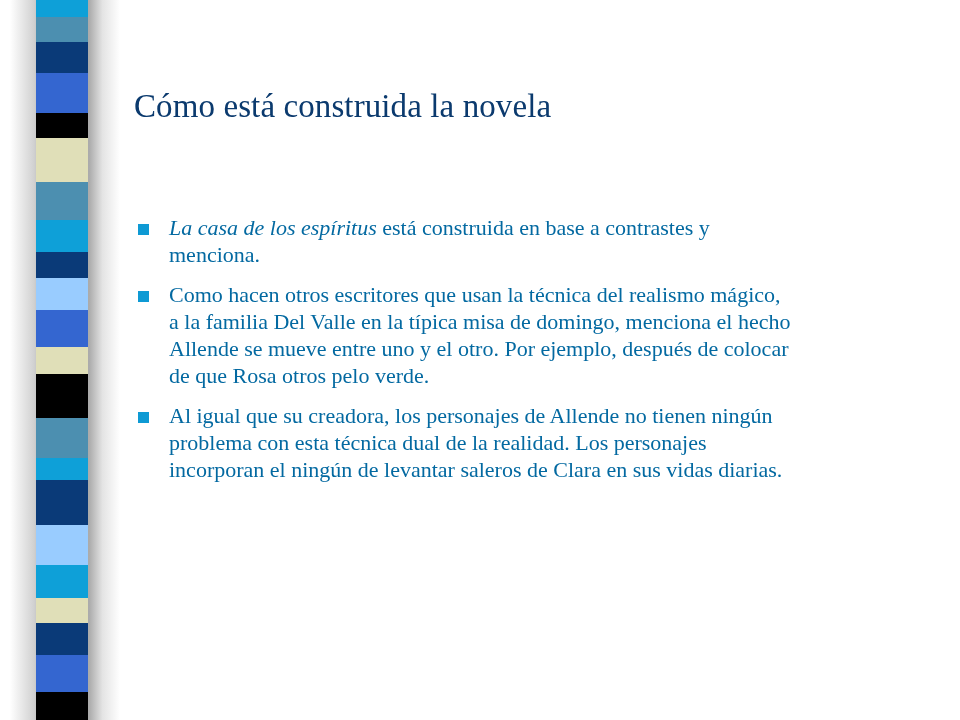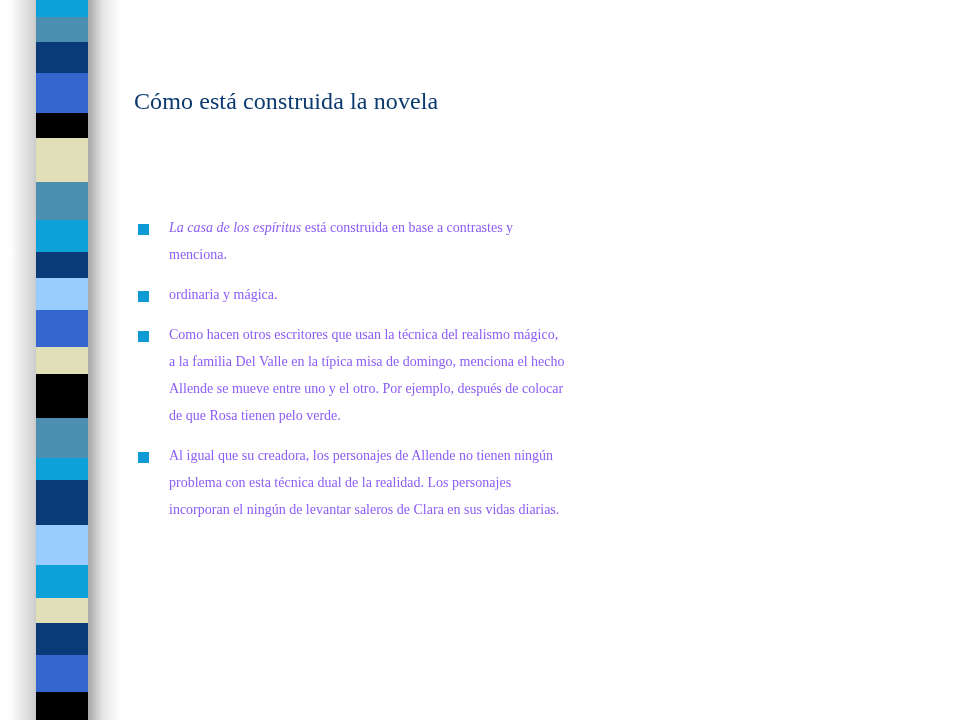--- a/index.html
+++ b/index.html
@@ -40,40 +40,40 @@
     }
     .stripe {
       position: absolute;
       left: 0;
       width: 100%;
     }
     .title {
       position: absolute;
       left: 134px;
       top: 88px;
-      font-size: 24px;
+      font-size: 33px;
       color: #0b3a6e;
       letter-spacing: 0.1px;
       white-space: nowrap;
     }
     .bullets {
       position: absolute;
       left: 134px;
       top: 214px;
       width: 790px;
       margin: 0;
       padding: 0;
       list-style: none;
     }
     .bullet {
       position: relative;
       padding-left: 35px;
-      font-size: 14px;
+      font-size: 22px;
       line-height: 27px;
-      color: #8b5cf6;
+      color: #0369a1;
       margin-bottom: 13px;
     }
     .bullet-marker {
       position: absolute;
       left: 4px;
       top: 10px;
       width: 11px;
       height: 11px;
       background: #0e9ad4;
     }
@@ -119,28 +119,27 @@
   <div class="title" style="color: rgb(11, 58, 110);">Cómo está construida la novela</div>
 
   <ul class="bullets">
     <li class="bullet">
       <span class="bullet-marker" style="background: rgb(14, 154, 212);"></span>
       <span class="line"><span class="italic">La casa de los espíritus</span><span> está construida en base a contrastes y</span></span>
       <span class="line">menciona.</span>
     </li>
     <li class="bullet">
       <span class="bullet-marker" style="background: rgb(14, 154, 212);"></span>
-      <span class="line">ordinaria y mágica.</span>
     </li>
     <li class="bullet">
       <span class="bullet-marker" style="background: rgb(14, 154, 212);"></span>
       <span class="line">Como hacen otros escritores que usan la técnica del realismo mágico,</span>
       <span class="line">a la familia Del Valle en la típica misa de domingo, menciona el hecho</span>
       <span class="line">Allende se mueve entre uno y el otro. Por ejemplo, después de colocar</span>
-      <span class="line">de que Rosa tienen pelo verde.</span>
+      <span class="line">de que Rosa otros pelo verde.</span>
     </li>
     <li class="bullet">
       <span class="bullet-marker" style="background: rgb(14, 154, 212);"></span>
       <span class="line">Al igual que su creadora, los personajes de Allende no tienen ningún</span>
       <span class="line">problema con esta técnica dual de la realidad. Los personajes</span>
       <span class="line">incorporan el ningún de levantar saleros de Clara en sus vidas diarias.</span>
     </li>
   </ul>
 
 </div>

